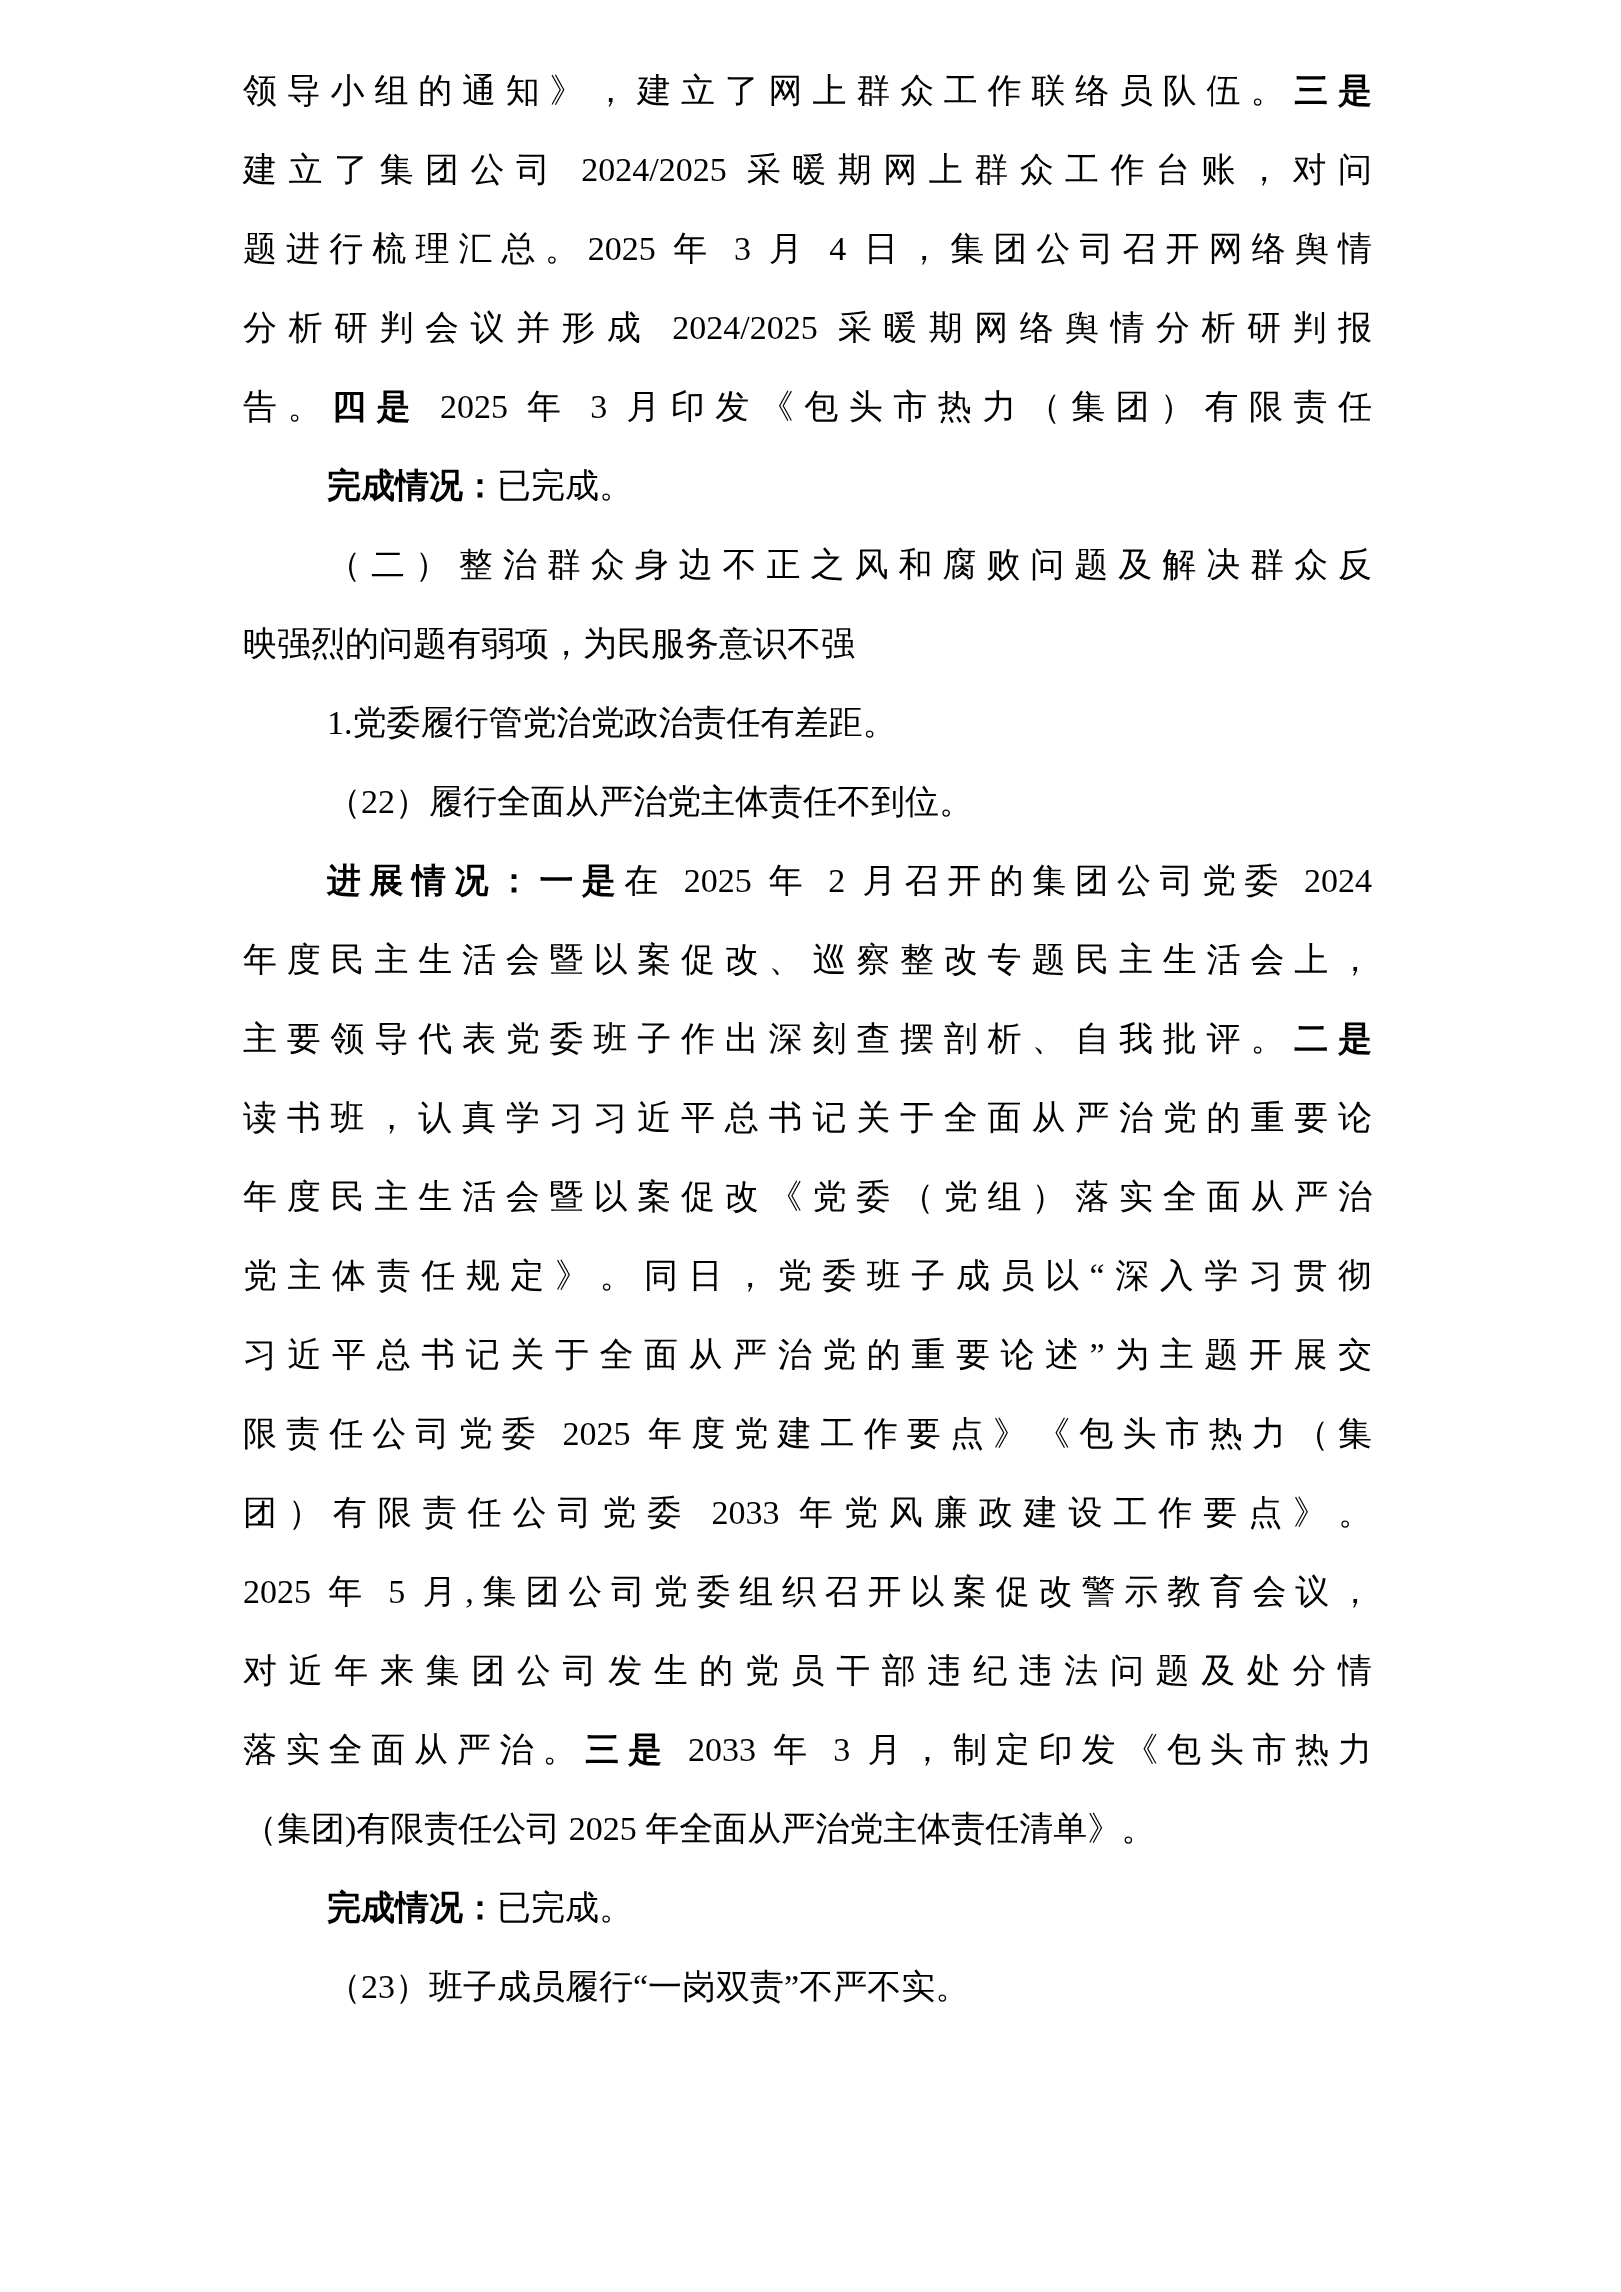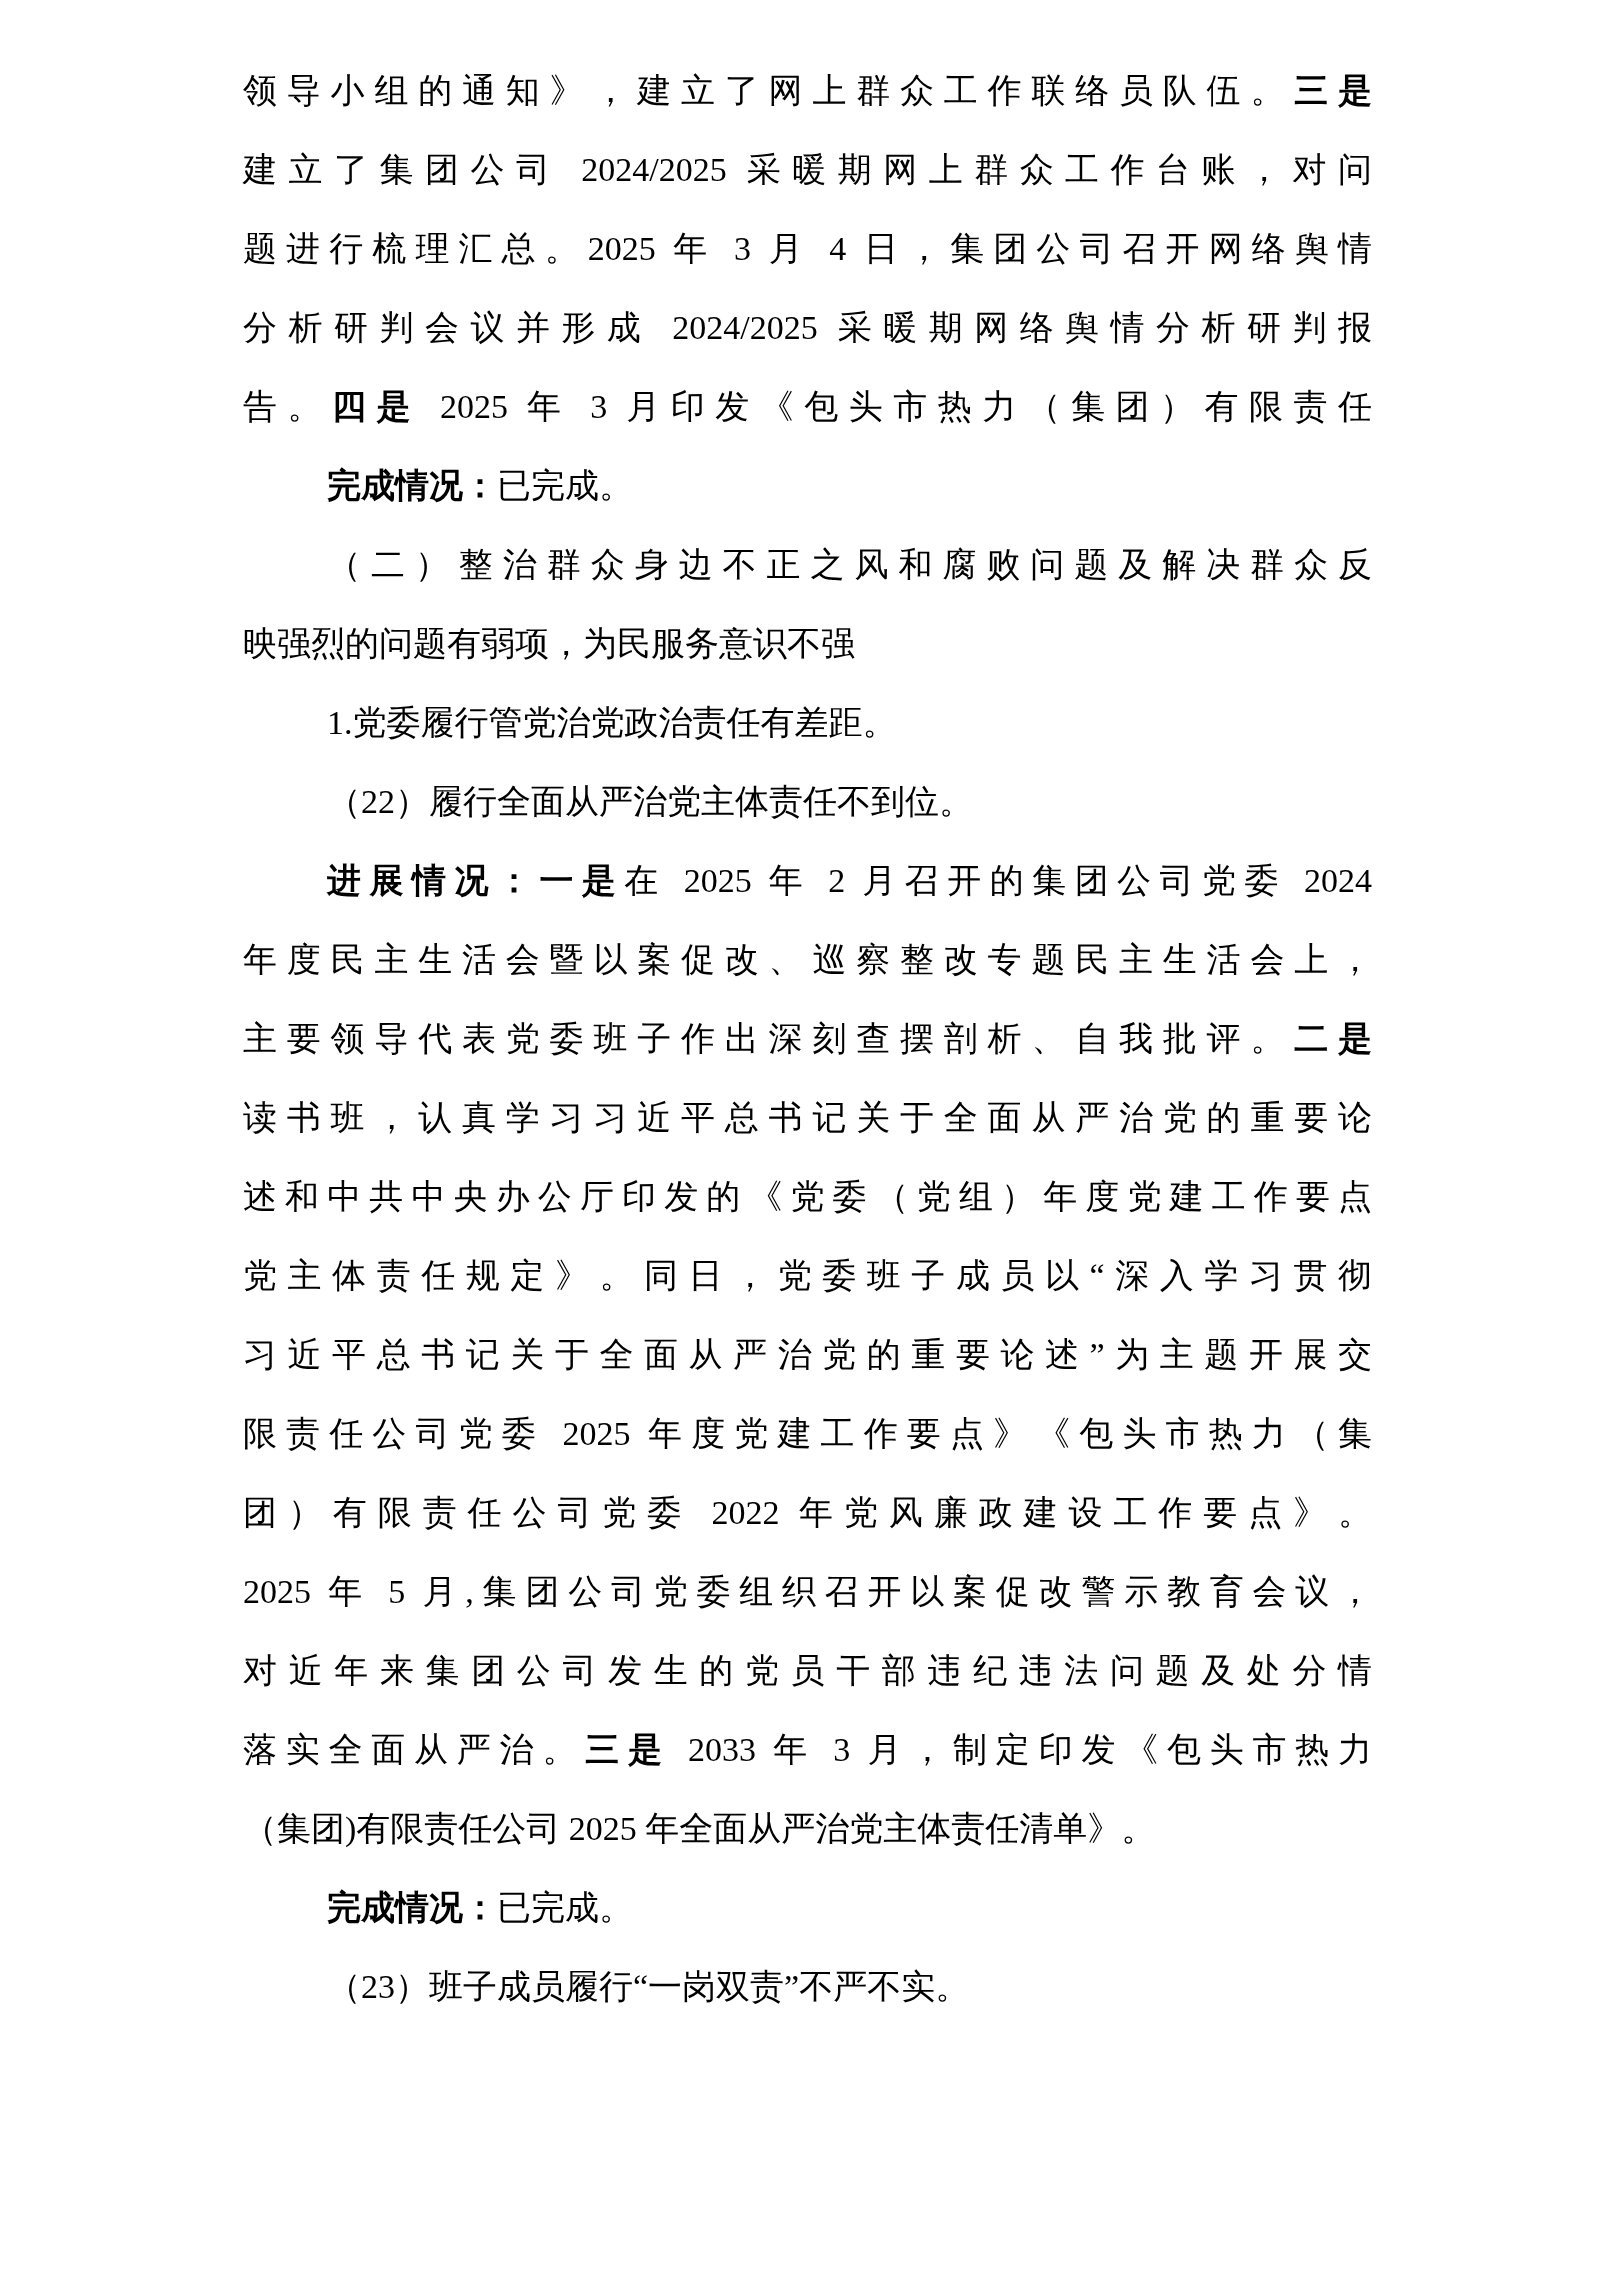--- a/index.html
+++ b/index.html
@@ -57,25 +57,25 @@
       <div class="line"><span class="seg">告。</span><span class="seg bold">四是</span><span class="seg"> 2025 年 3 月印发《包头市热力（集团）有限责任</span></div>
       <div class="line indent last"><span class="seg bold">完成情况：</span><span class="seg">已完成。</span></div>
       <div class="line indent"><span class="seg">（二）整治群众身边不正之风和腐败问题及解决群众反</span></div>
       <div class="line last"><span class="seg">映强烈的问题有弱项，为民服务意识不强</span></div>
       <div class="line indent last"><span class="seg">1.党委履行管党治党政治责任有差距。</span></div>
       <div class="line indent last"><span class="seg">（22）履行全面从严治党主体责任不到位。</span></div>
       <div class="line indent"><span class="seg bold">进展情况：一是</span><span class="seg">在 2025 年 2 月召开的集团公司党委 2024</span></div>
       <div class="line"><span class="seg">年度民主生活会暨以案促改、巡察整改专题民主生活会上，</span></div>
       <div class="line"><span class="seg">主要领导代表党委班子作出深刻查摆剖析、自我批评。</span><span class="seg bold">二是</span></div>
       <div class="line"><span class="seg">读书班，认真学习习近平总书记关于全面从严治党的重要论</span></div>
-      <div class="line"><span class="seg">述和中共中央办公厅印发的《党委（党组）年度党建工作要点</span></div>
+      <div class="line"><span class="seg">年度民主生活会暨以案促改《党委（党组）落实全面从严治</span></div>
       <div class="line"><span class="seg">党主体责任规定》。同日，党委班子成员以“深入学习贯彻</span></div>
       <div class="line"><span class="seg">习近平总书记关于全面从严治党的重要论述”为主题开展交</span></div>
       <div class="line"><span class="seg">限责任公司党委 2025 年度党建工作要点》《包头市热力（集</span></div>
-      <div class="line"><span class="seg">团）有限责任公司党委 2022 年党风廉政建设工作要点》。</span></div>
+      <div class="line"><span class="seg">团）有限责任公司党委 2033 年党风廉政建设工作要点》。</span></div>
       <div class="line"><span class="seg">2025 年 5 月,集团公司党委组织召开以案促改警示教育会议，</span></div>
       <div class="line"><span class="seg">对近年来集团公司发生的党员干部违纪违法问题及处分情</span></div>
       <div class="line"><span class="seg">落实全面从严治。</span><span class="seg bold">三是</span><span class="seg"> 2033 年 3 月，制定印发《包头市热力</span></div>
       <div class="line last"><span class="seg">（集团)有限责任公司 2025 年全面从严治党主体责任清单》。</span></div>
       <div class="line indent last"><span class="seg bold">完成情况：</span><span class="seg">已完成。</span></div>
       <div class="line indent last"><span class="seg">（23）班子成员履行“一岗双责”不严不实。</span></div>
     </div>
 </div>
 
 

